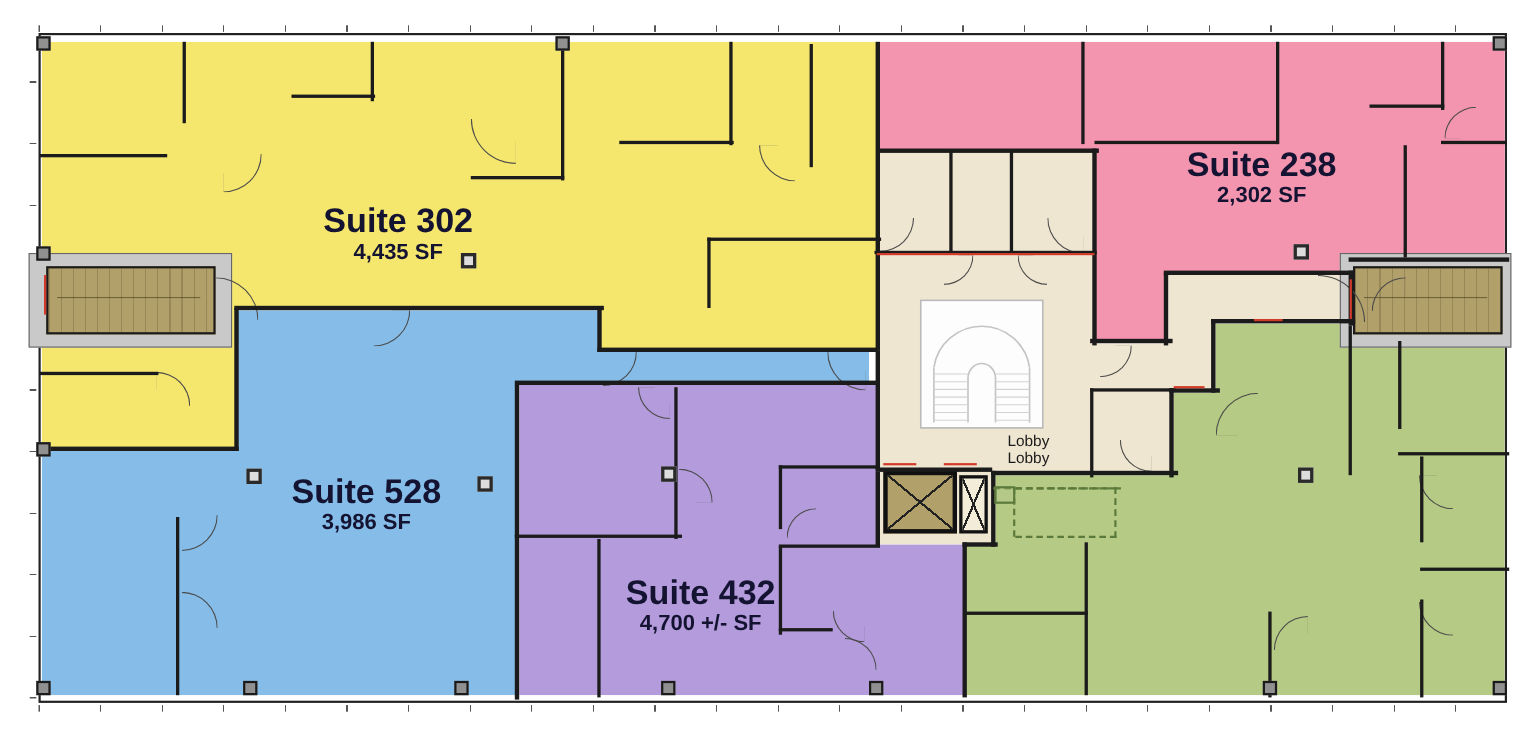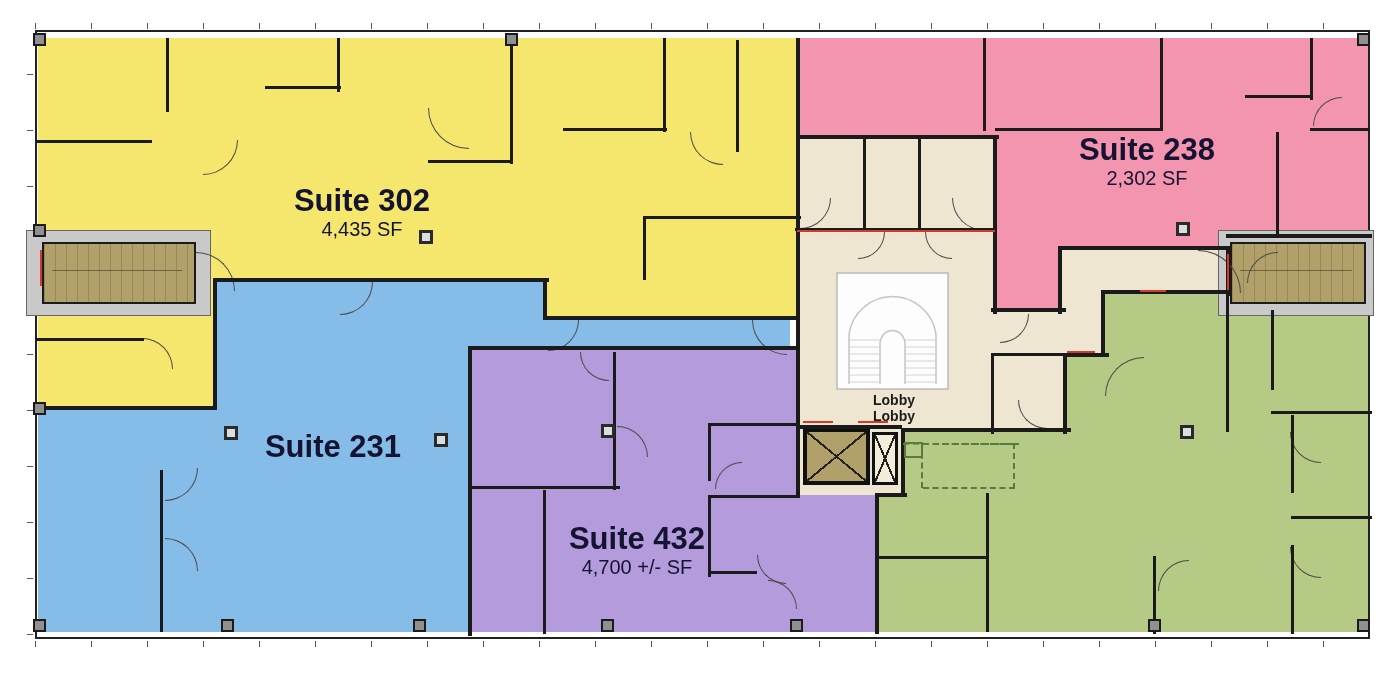--- a/index.html
+++ b/index.html
@@ -38,23 +38,23 @@
   .stair-rail{position:absolute;height:1px;background:rgba(60,50,20,.55);z-index:23;}
   .elev{position:absolute;z-index:30;
      background-image:
        linear-gradient(to top right,transparent calc(50% - 1px),#222 calc(50% - 1px) calc(50% + 1px),transparent calc(50% + 1px)),
        linear-gradient(to bottom right,transparent calc(50% - 1px),#222 calc(50% - 1px) calc(50% + 1px),transparent calc(50% + 1px));}
   #elev-1{left:803px;top:428px;width:59px;height:49px;border:4px solid #111;}
   #elev-2{left:872px;top:432px;width:20px;height:47px;border:3px solid #111;background-color:#f3ecd9;}
   .stairsvg{position:absolute;left:836px;top:272px;z-index:25;}
   .label{position:absolute;text-align:center;z-index:60;color:#141432;}
   .label .t{font-weight:bold;font-size:31px;line-height:33px;}
-  .label .s{font-weight:normal;font-size:20px;line-height:24px;text-align:center;}
-  #label-lobby{position:absolute;left:834px;top:392px;width:120px;text-align:center;z-index:60;
-     font-weight:bold;font-size:14px;line-height:16px;color:#1b1b1b;}
+  .label .s{font-weight:bold;font-size:20px;line-height:24px;text-align:center;}
+  #label-lobby{position:absolute;left:834px;top:392px;width:120px;text-align:right;z-index:60;
+     font-weight:normal;font-size:14px;line-height:16px;color:#1b1b1b;}
   #label-302{left:212px;top:184px;width:300px;}
   #label-303{left:997px;top:133px;width:300px;}
   #label-305{left:183px;top:430px;width:300px;}
   #label-304{left:487px;top:522px;width:300px;}
   #label-301{left:1033px;top:450px;width:300px;}
 </style>
 </head>
 <body>
 
 <div id="plan">
@@ -96,21 +96,22 @@
 
   <div class="label" id="label-302">
     <div class="t">Suite 302</div>
     <div class="s">4,435 SF</div>
   </div>
   <div class="label" id="label-303">
     <div class="t">Suite 238</div>
     <div class="s">2,302 SF</div>
   </div>
   <div class="label" id="label-305">
-    <div class="t">Suite 231</div>
+    <div class="t">Suite 528</div>
+    <div class="s">3,986 SF</div>
   </div>
   <div class="label" id="label-304">
     <div class="t">Suite 432</div>
     <div class="s">4,700 +/- SF</div>
   </div>
   <div class="label" id="label-301">
   </div>
   <div id="label-lobby">
     <div>Lobby</div>
     <div>Lobby</div>

